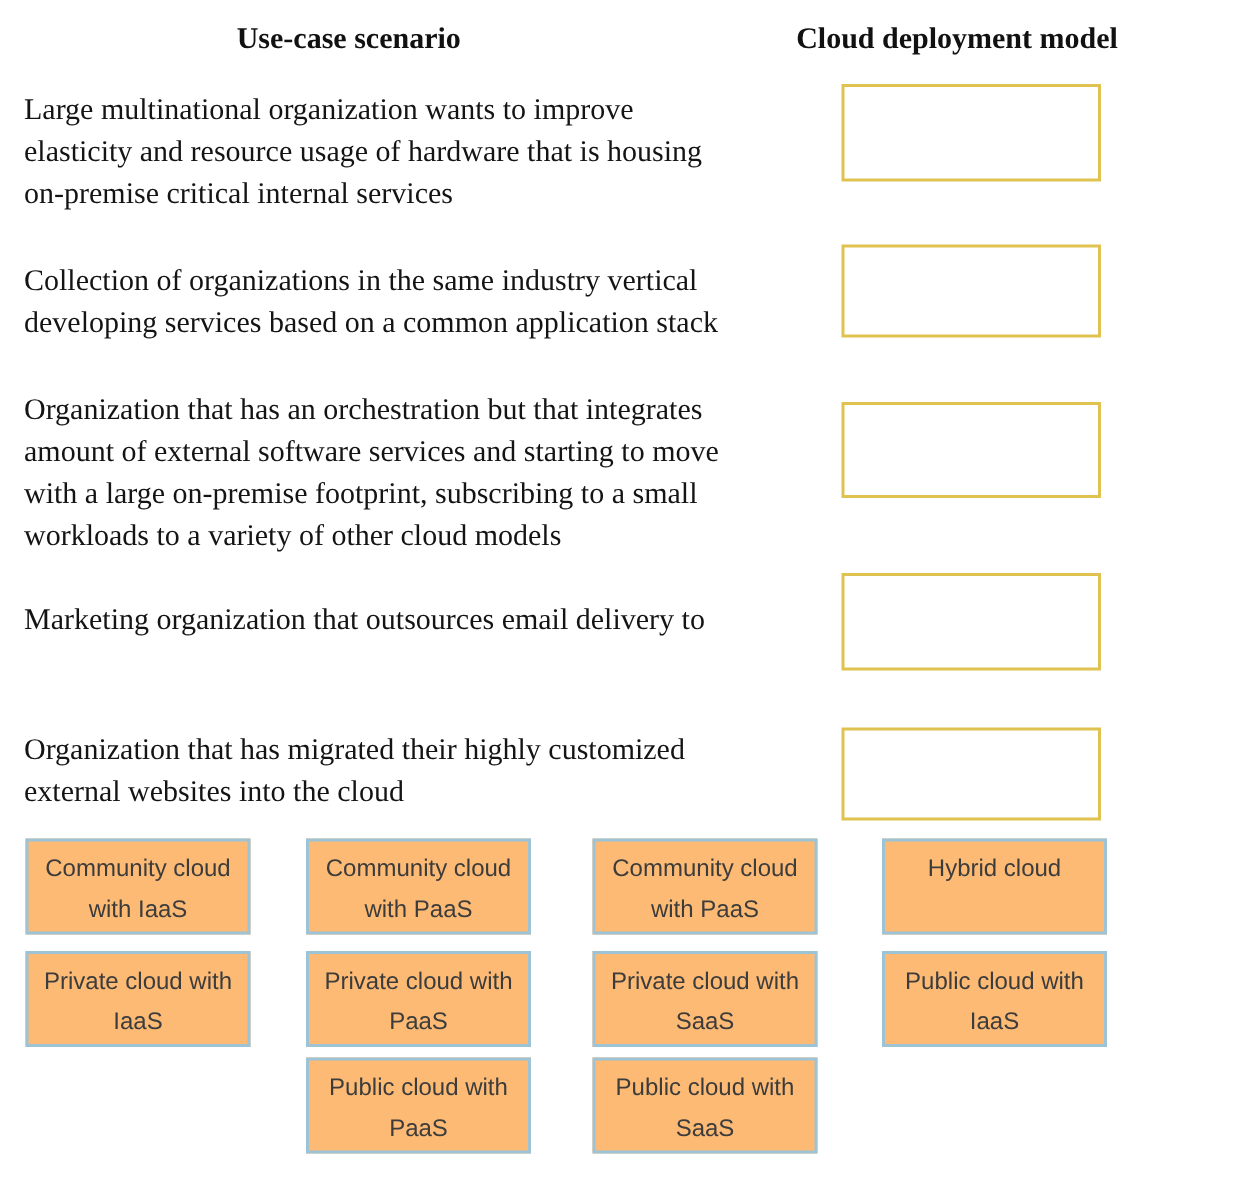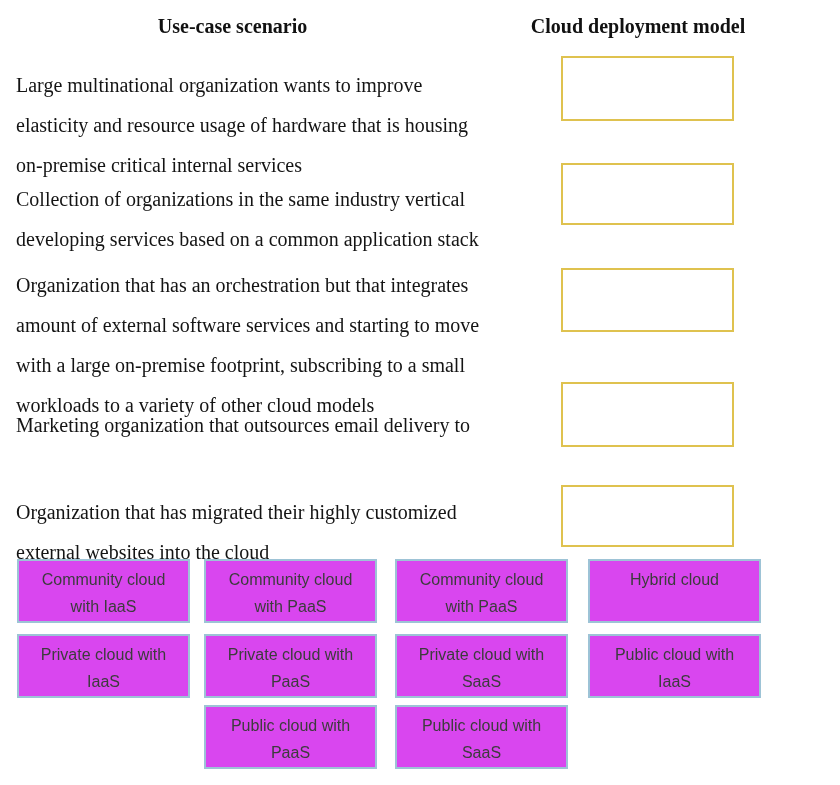--- a/index.html
+++ b/index.html
@@ -29,38 +29,38 @@
   .hdr-right { left: 508px; width: 260px; }
 
   .scenario {
     position: absolute;
     left: 16px;
     width: 520px;
     font-size: 20px;
     line-height: 28px;
     color: #141414;
   }
-  .sline { white-space: nowrap; margin-top: 12px; }
+  .sline { white-space: nowrap; }
 
   .dropzone {
     position: absolute;
     left: 561px;
     width: 173px;
     box-sizing: border-box;
     border: 2px solid #dfc24f;
     background: #ffffff;
   }
 
   .tile {
     position: absolute;
-    width: 173px;
+    width: 150px;
     height: 64px;
     box-sizing: border-box;
     border: 2px solid #9dc3d6;
-    background: #d946ef;
+    background: #fdba74;
     font-family: "Liberation Sans", sans-serif;
     font-size: 16px;
     color: #3c3c3c;
     text-align: center;
     padding-top: 5px;
     cursor: pointer;
   }
   .tline {
     line-height: 27px;
     height: 27px;

